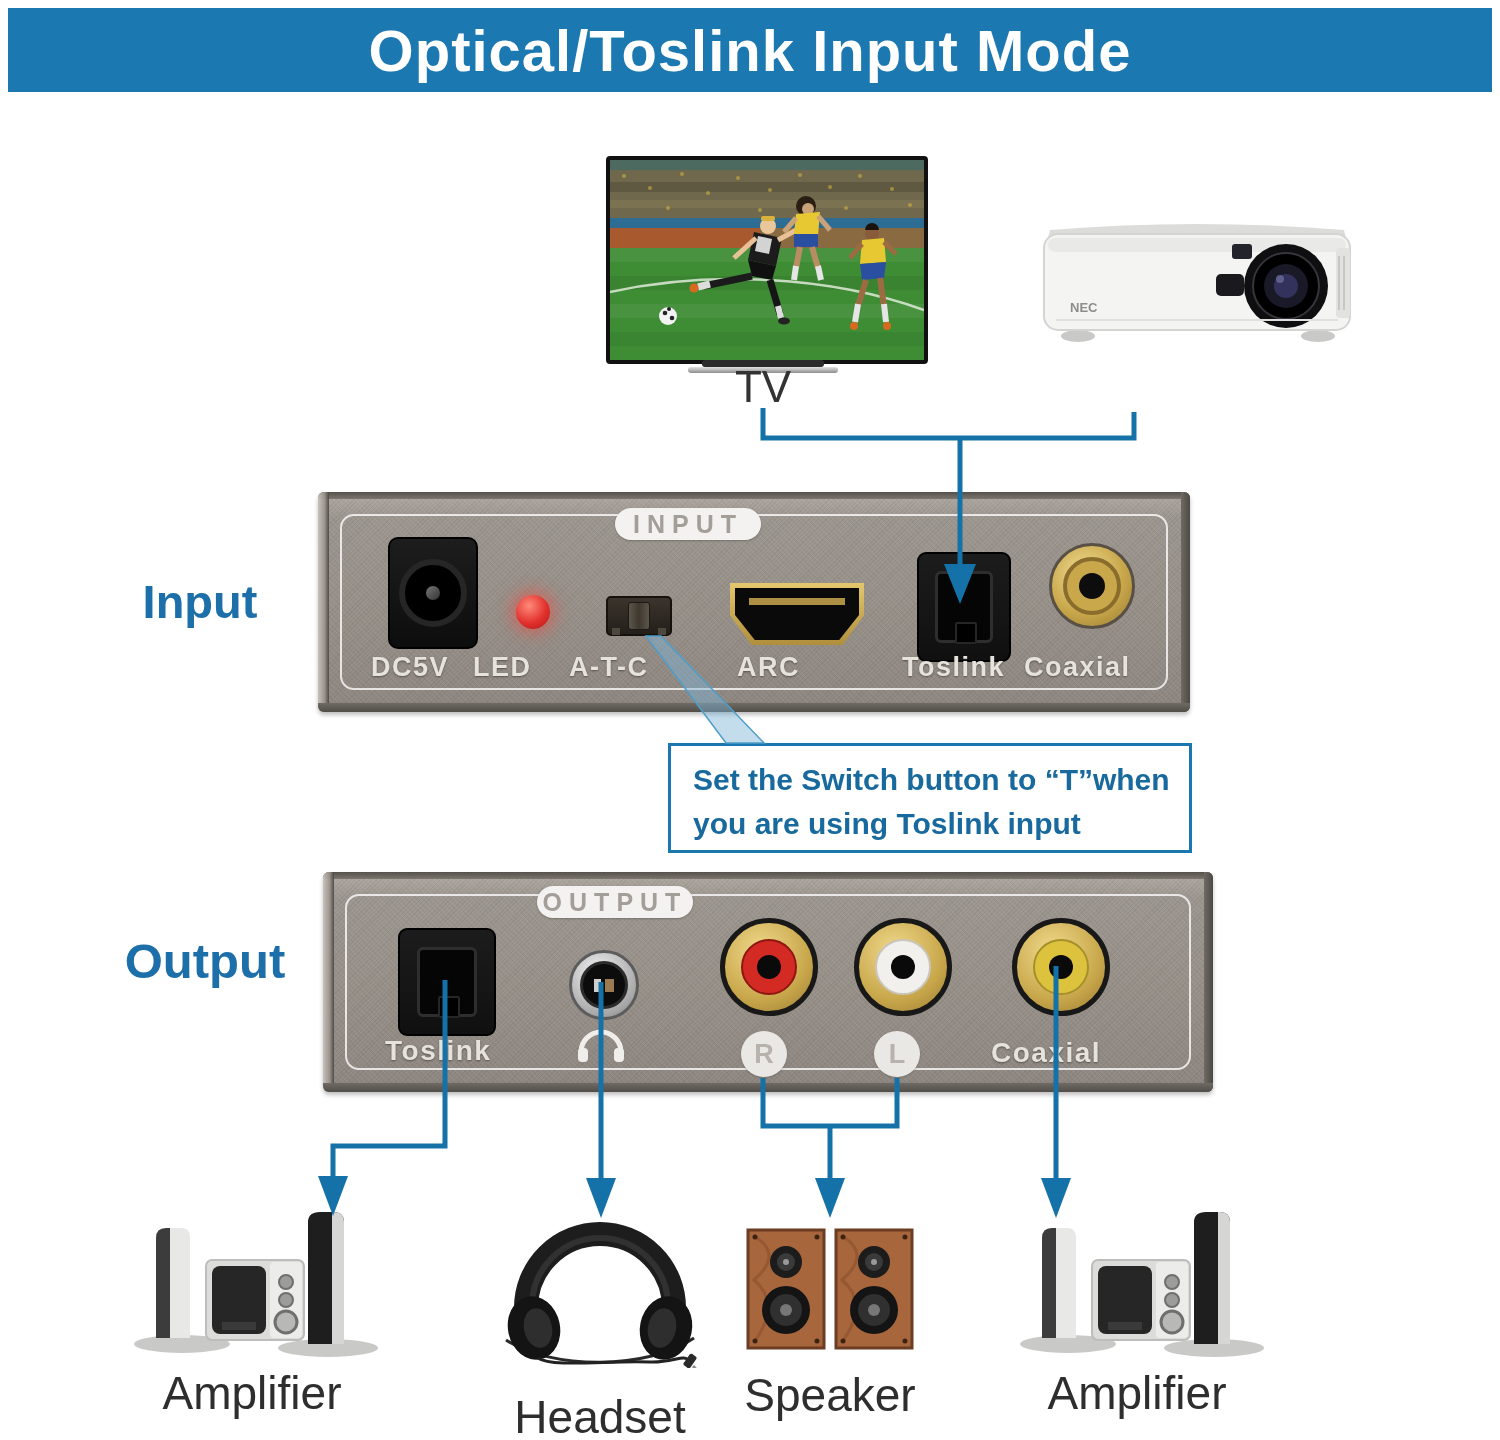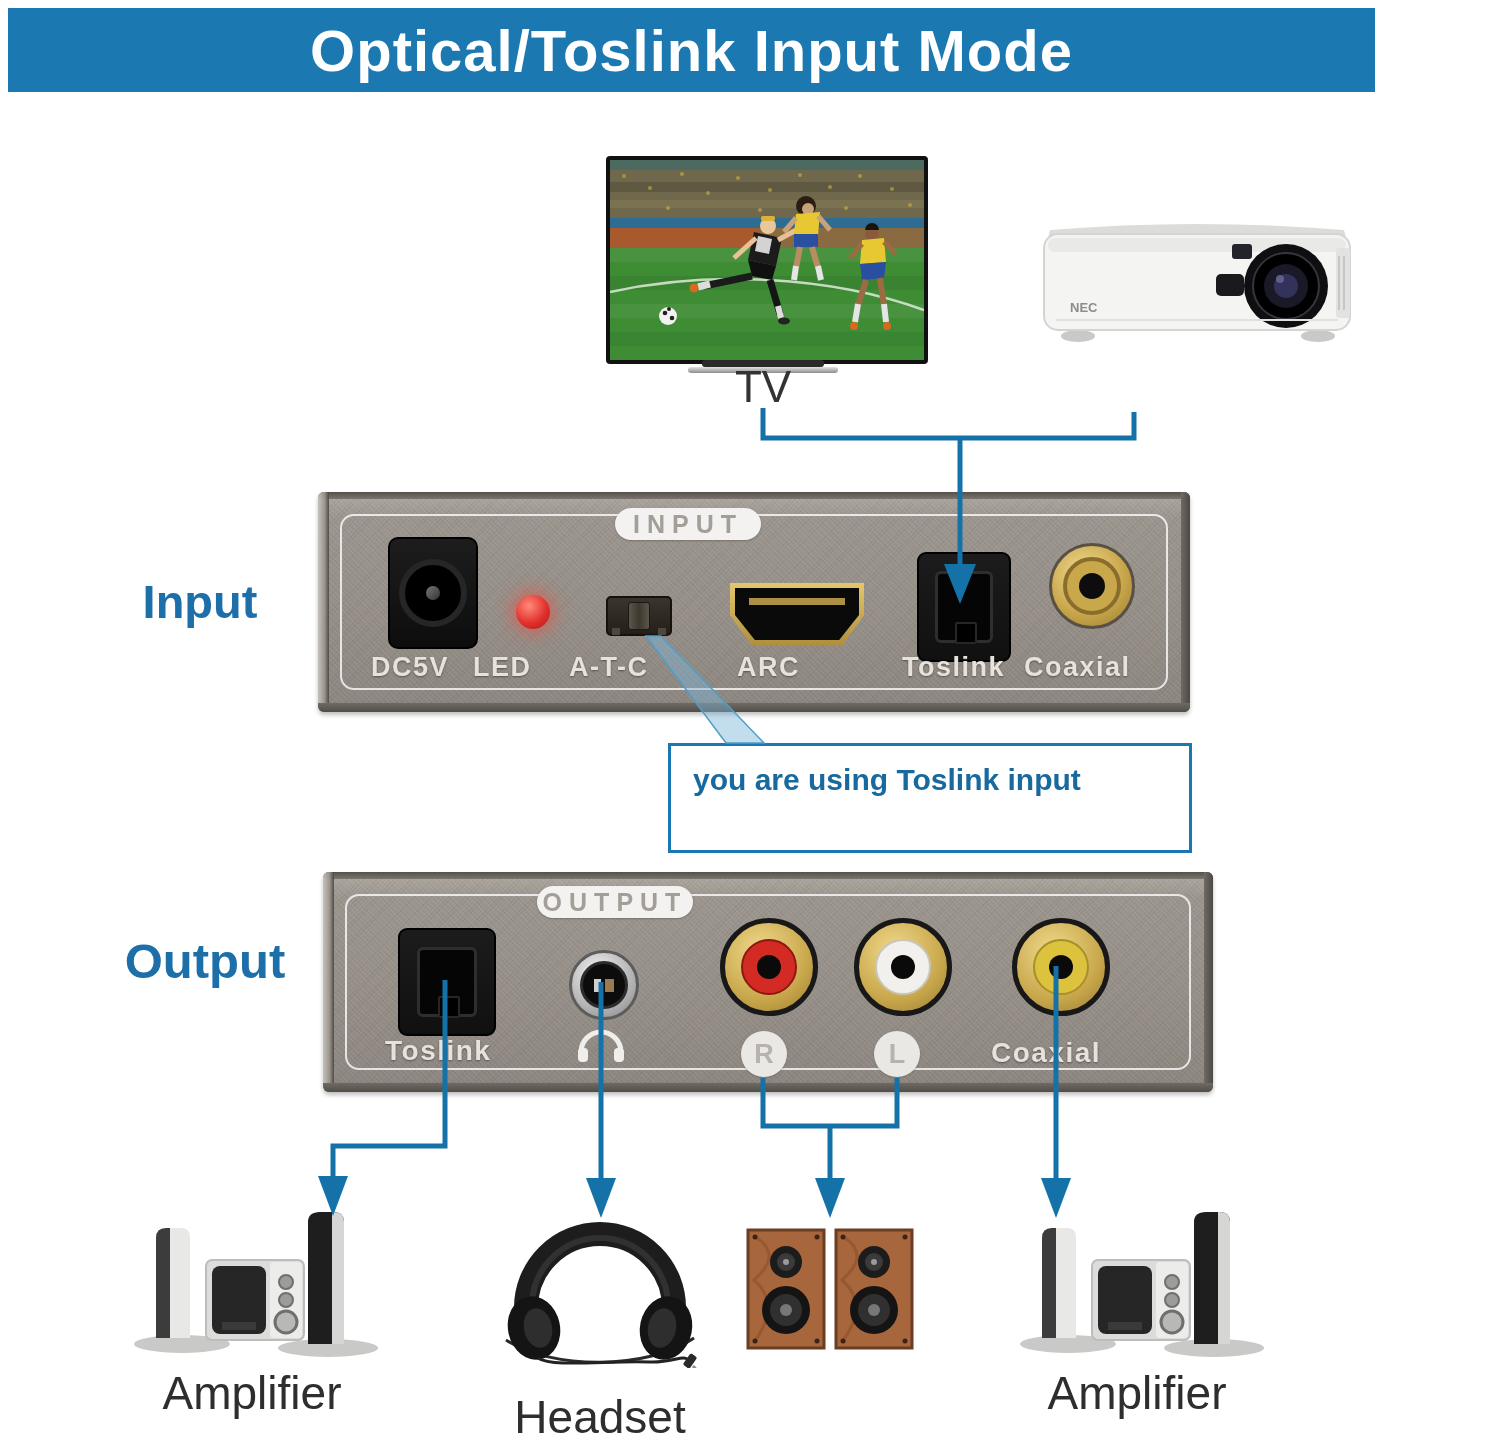--- a/index.html
+++ b/index.html
@@ -1,21 +1,21 @@
 <!DOCTYPE html>
 <html><head>
 <meta charset="utf-8">
 <style>
   html,body{margin:0;padding:0;background:#ffffff;}
   body{width:1500px;height:1440px;position:relative;font-family:"Liberation Sans","DejaVu Sans",sans-serif;}
   .abs{position:absolute;}
   .canvas{position:absolute;left:0;top:0;width:1500px;height:1440px;background:#fff;overflow:hidden;}
 
   
-  .header{left:8px;top:8px;width:1367px;height:84px;background:#1b78b0;display:flex;align-items:center;justify-content:center;}
+  .header{left:8px;top:8px;width:1484px;height:84px;background:#1b78b0;display:flex;align-items:center;justify-content:center;}
   .header h1{margin:0;color:#ffffff;font-size:58px;font-weight:bold;letter-spacing:1px;}
 
   
   .section-label{color:#1c6fa8;font-weight:bold;text-align:center;}
 
   
   .panel{background:linear-gradient(180deg,#b0aaa3 0%,#9b958e 12%,#968f88 55%,#8d8680 100%);
          border-radius:6px;
          box-shadow:inset 0 3px 0 #c4bfb8, inset 0 -4px 6px rgba(40,36,32,.55), 0 3px 4px rgba(0,0,0,.25);
          background-image:repeating-linear-gradient(45deg,rgba(255,255,255,.045) 0 2px,rgba(0,0,0,0) 2px 4px),
@@ -204,20 +204,21 @@
 
     <div class="abs port-label" style="left:53px;top:160px;width:120px;">DC5V</div>
     <div class="abs port-label" style="left:155px;top:160px;width:120px;">LED</div>
     <div class="abs port-label" style="left:251px;top:160px;width:120px;">A-T-C</div>
     <div class="abs port-label" style="left:419px;top:160px;width:120px;">ARC</div>
     <div class="abs port-label" style="left:584px;top:160px;width:120px;">Toslink</div>
     <div class="abs port-label" style="left:706px;top:160px;width:130px;">Coaxial</div>
   </div>
 
   <div class="abs callout" style="left:668px;top:743px;width:524px;height:110px;">
+    <div>Set the Switch button to “T”when</div>
     <div>you are using Toslink input</div>
   </div>
 
   <div class="abs section-label" style="left:95px;top:933px;width:220px;font-size:49px;">Output</div>
 
   <div class="abs panel" style="left:323px;top:872px;width:890px;height:220px;">
     <div class="abs panel-edge-top"></div>
     <div class="abs panel-edge-left"></div>
     <div class="abs panel-edge-right"></div>
     <div class="abs panel-edge-bottom"></div>
@@ -324,20 +325,21 @@
         <circle cx="128" cy="34" r="3" fill="#9a9a9a"></circle>
       <circle cx="128" cy="82" r="24" fill="#141414"></circle>
         <circle cx="128" cy="82" r="16" fill="#303030"></circle>
         <circle cx="128" cy="82" r="6" fill="#777"></circle>
       <circle cx="97" cy="9" r="2.5" fill="#3b2313"></circle>
         <circle cx="159" cy="9" r="2.5" fill="#3b2313"></circle>
         <circle cx="97" cy="113" r="2.5" fill="#3b2313"></circle>
         <circle cx="159" cy="113" r="2.5" fill="#3b2313"></circle>
     </g>
   </svg>
+  <div class="abs device-label" style="left:720px;top:1368px;width:220px;font-size:46px;">Speaker</div>
 
   <svg class="abs" style="left:1008px;top:1202px;" width="258" height="156" viewBox="0 0 258 156">
     <ellipse cx="60" cy="142" rx="48" ry="9" fill="#c9c9c7"></ellipse>
     <ellipse cx="206" cy="146" rx="50" ry="9" fill="#c9c9c7"></ellipse>
     <path d="M34,36 q0,-10 10,-10 l16,0 q8,0 8,10 l0,100 l-34,0 z" fill="#e8e8e6"></path>
     <path d="M34,36 q0,-10 10,-10 l4,0 l0,110 l-14,0 z" fill="#3c3c3c"></path>
     <rect x="84" y="58" width="98" height="80" rx="6" fill="#dcdcda" stroke="#bdbdbb" stroke-width="2"></rect>
     <rect x="90" y="64" width="54" height="68" rx="8" fill="#262626"></rect>
     <path d="M100,120 l34,0 l0,8 l-34,0 z" fill="#3a3a3a"></path>
     <rect x="148" y="60" width="32" height="76" rx="4" fill="#ececea"></rect>

